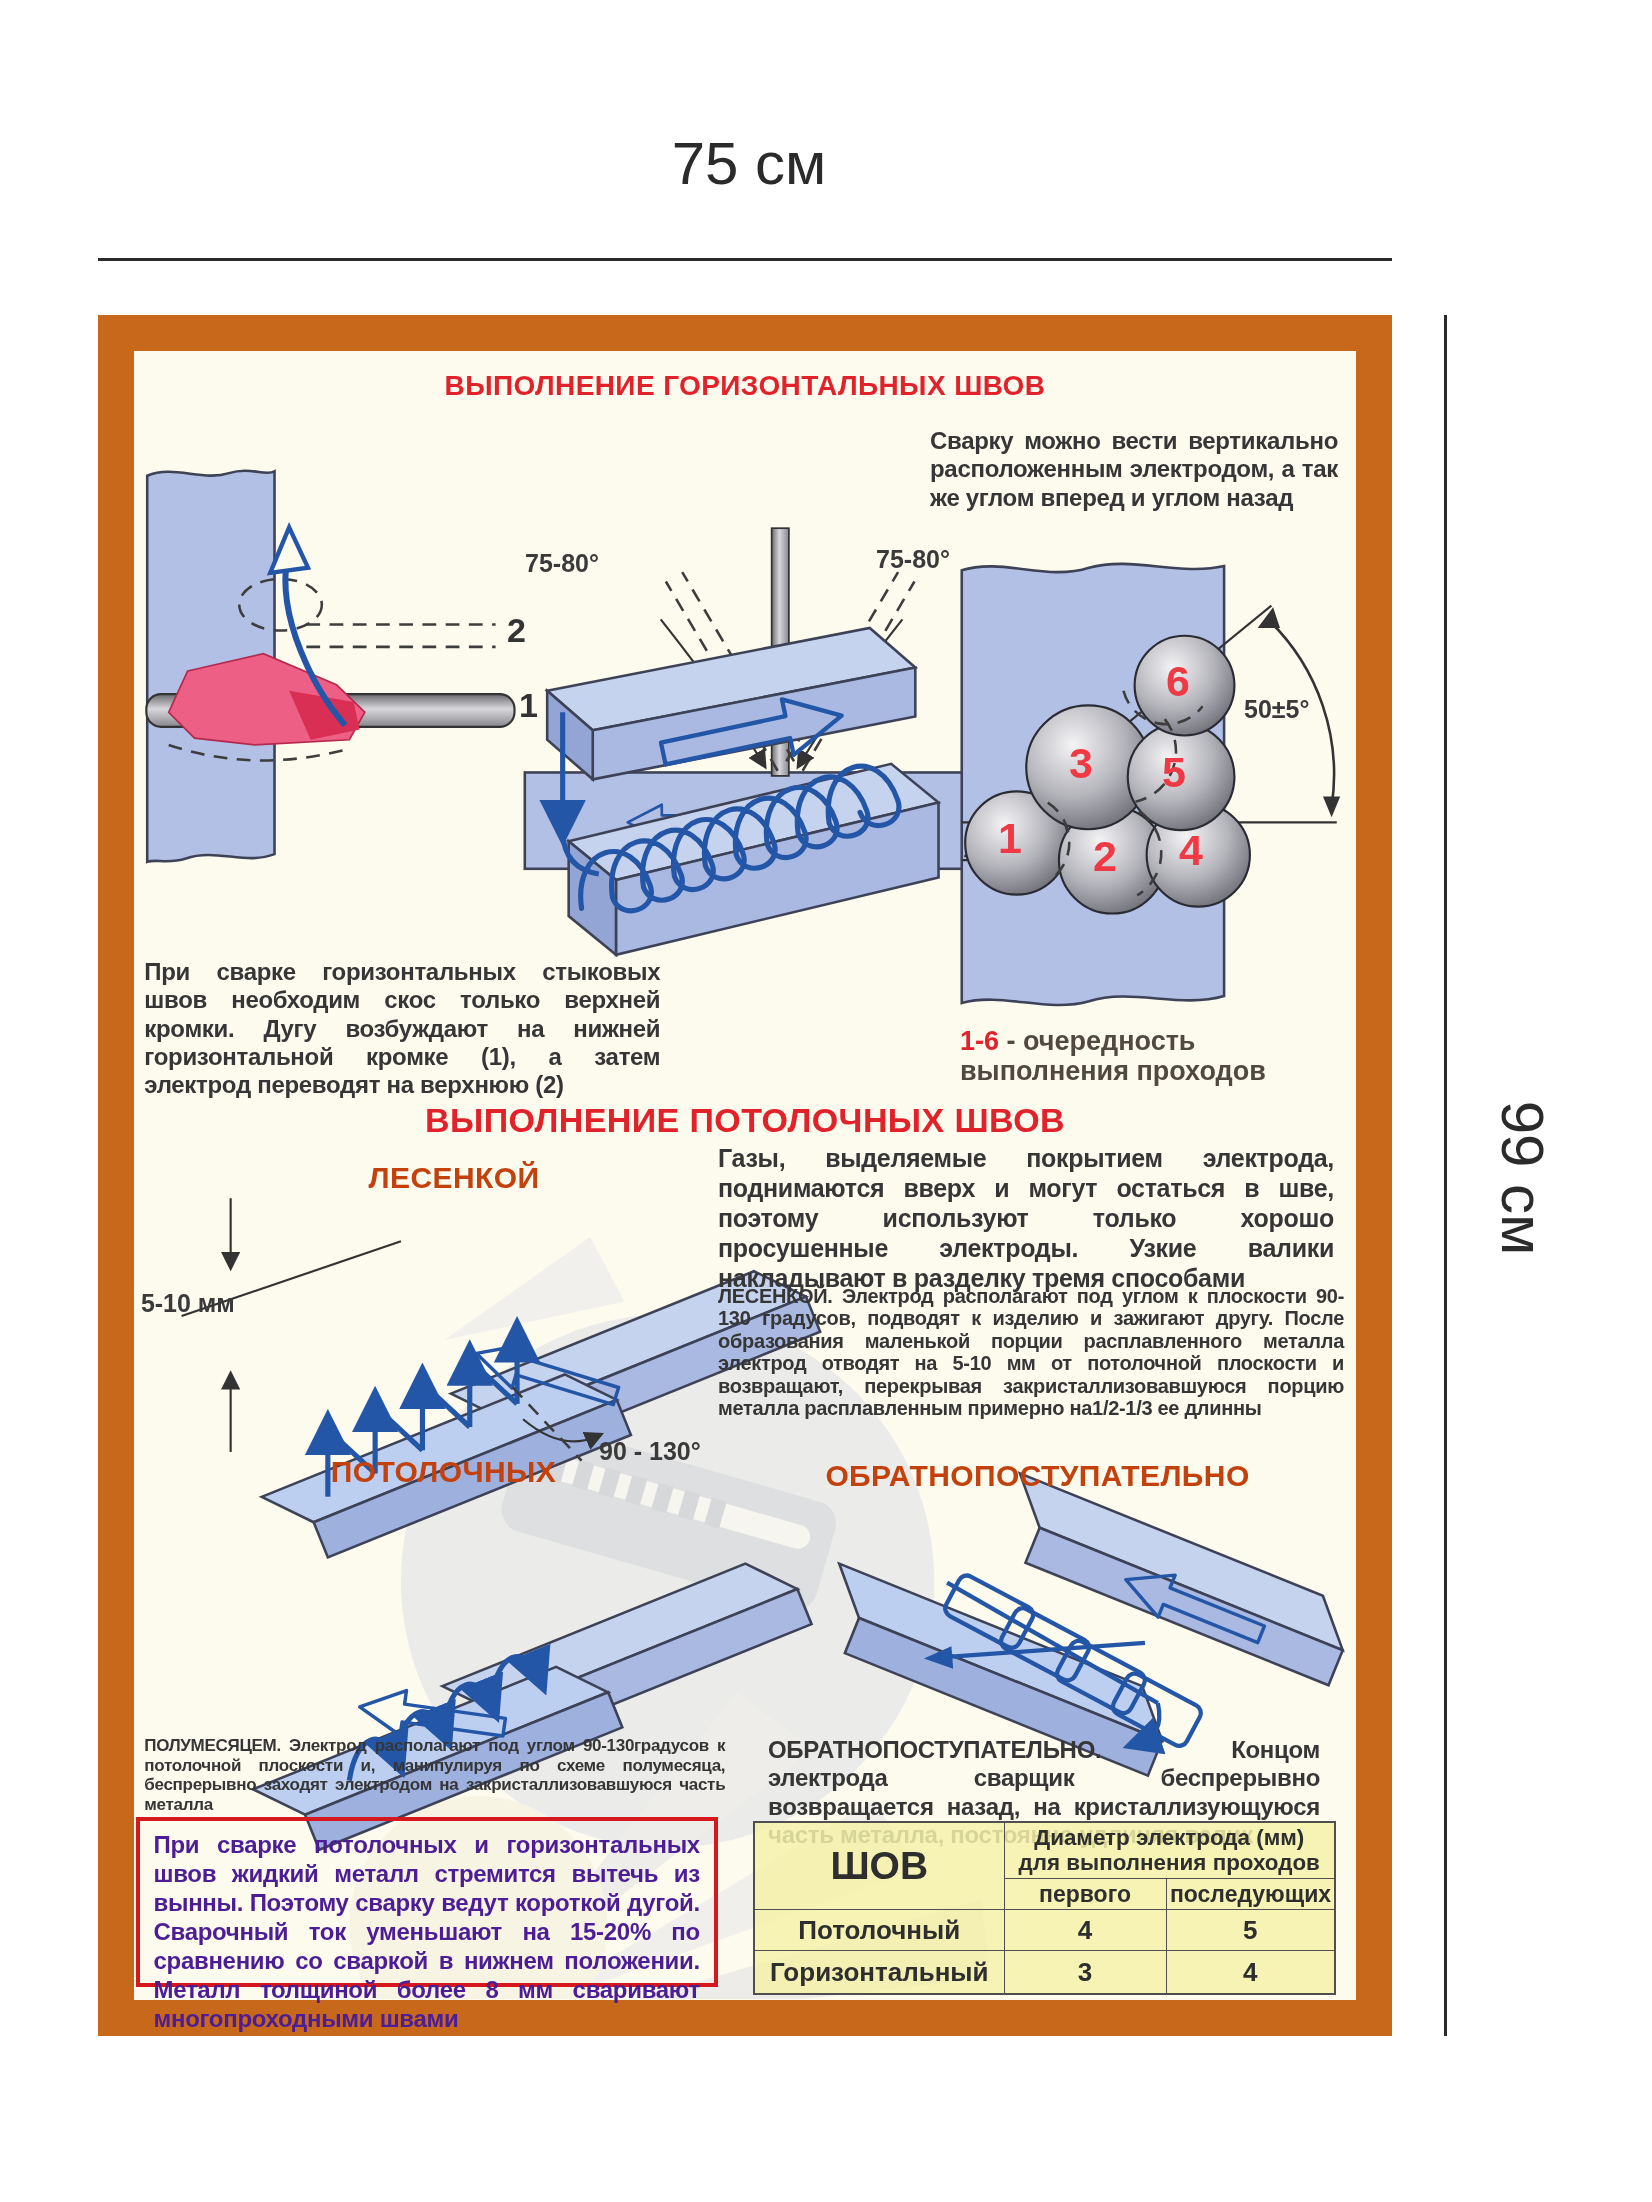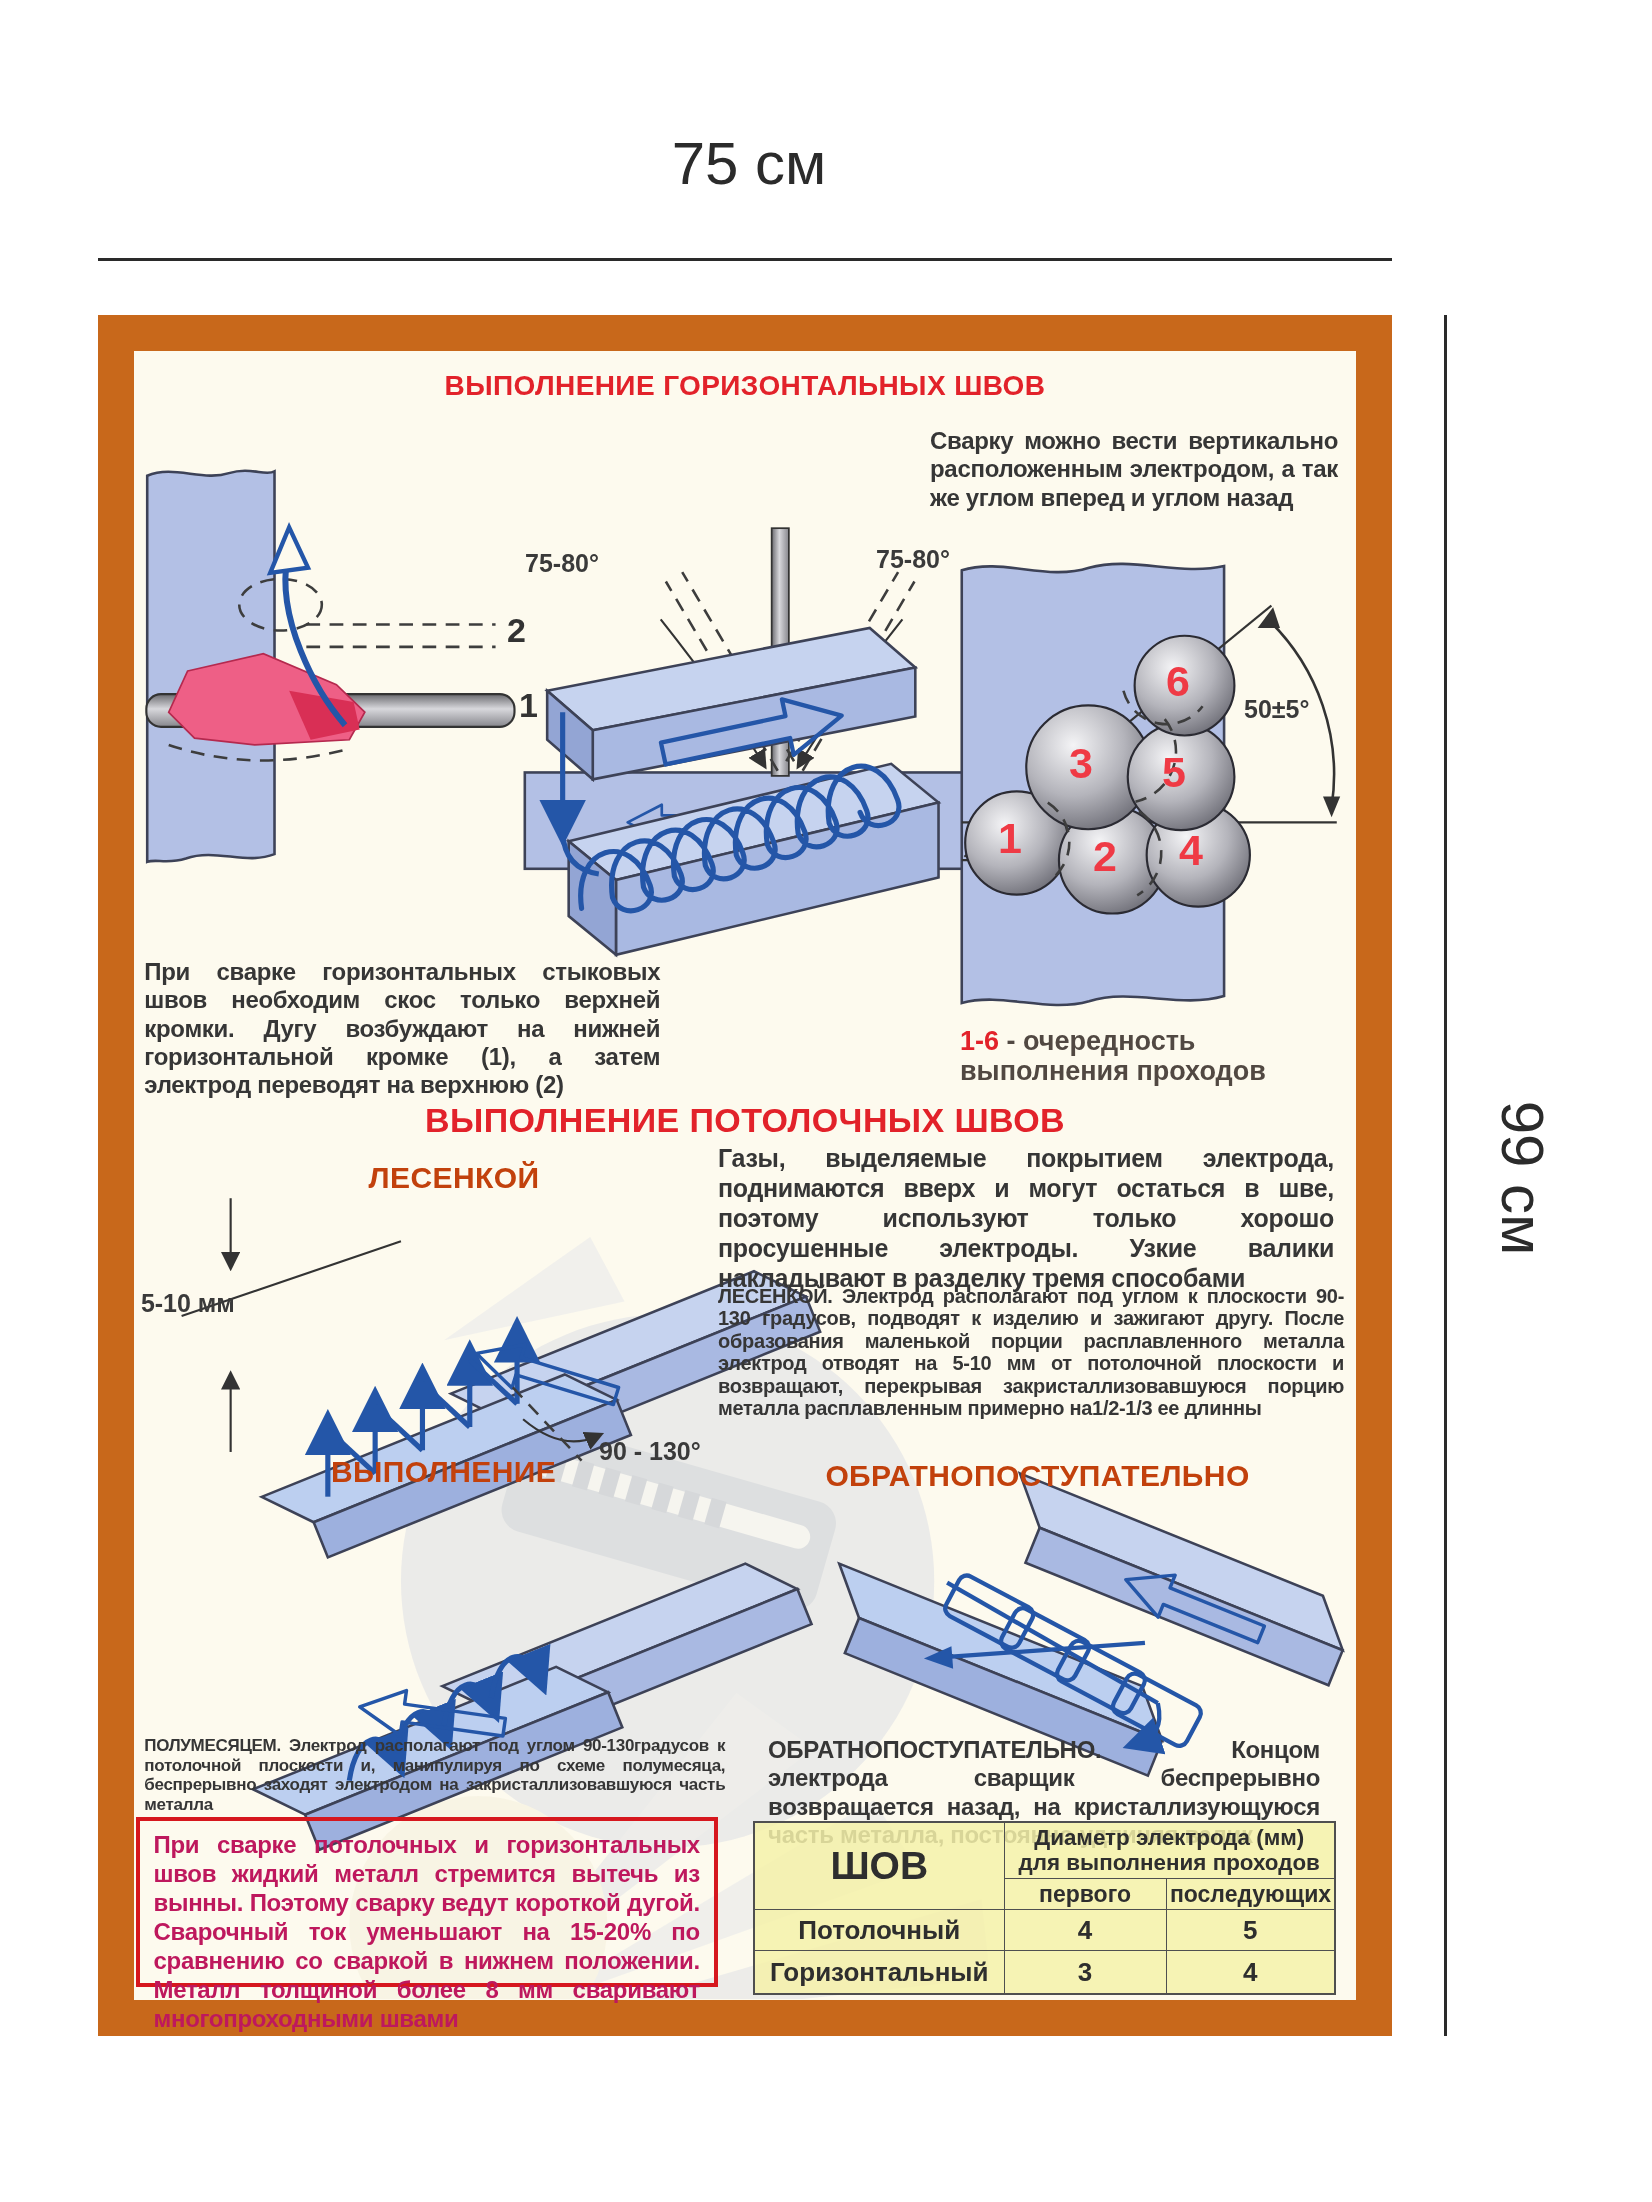--- a/index.html
+++ b/index.html
@@ -20,21 +20,21 @@
   .p29{font-size:25px;line-height:1.2;}
   .p27{font-size:17px;line-height:1.16;}
   .p23{font-size:20px;line-height:1.12;}
   .blue-lbl{font-weight:bold;color:#c2410c;font-size:30px;text-align:center;letter-spacing:0.4px;}
   .ann{font-weight:bold;color:#3a3a3a;font-size:25px;white-space:nowrap;}
   .passcap{font-weight:bold;color:#514842;font-size:27px;line-height:1.12;}
   .passcap .pfx{color:#e2222a;}
   .passnum{font-weight:bold;color:#ef3a45;font-size:43px;line-height:1;}
   .posnum{font-weight:bold;color:#333;font-size:34px;line-height:1;}
   .warn{box-sizing:border-box;border:4.3px solid #d6171e;padding:8.6px 13.8px;
-        font-weight:bold;color:#be185d;font-size:24px;line-height:1.21;text-align:justify;letter-spacing:-0.3px;}
+        font-weight:bold;color:#4c1d95;font-size:24px;line-height:1.21;text-align:justify;letter-spacing:-0.3px;}
   table.dtable{border-collapse:collapse;background:rgba(245,241,169,0.85);
         border:2.6px solid #4f4f4f;table-layout:fixed;}
   table.dtable td{border:1.7px solid #4f4f4f;font-weight:bold;color:#2e2e2e;
         text-align:center;vertical-align:middle;padding:1.7px 3.4px;}
   td.c-shov{font-size:39px;}
   td.c-hdr{font-size:22.4px;line-height:1.15;}
   td.c-sub{font-size:23px;}
   td.c-row{font-size:26px;}
   svg.diagrams{position:absolute;left:0;top:0;pointer-events:none;}
   .oarrow{fill:none;stroke:#2456a8;stroke-width:5;stroke-linejoin:round;}
@@ -276,21 +276,21 @@
 
     <div class="pin blue-lbl" style="left:191px;top:810px;width:258px;">ЛЕСЕНКОЙ</div>
 
     <div class="pin par p29" style="left:584px;top:792px;width:616px;">Газы, выделяемые покрытием электрода, поднимаются вверх и могут остаться в шве, поэтому используют только хорошо просушенные электроды. Узкие валики накладывают в разделку тремя способами</div>
 
     <div class="pin par p23" style="left:584px;top:934px;width:626px;">ЛЕСЕНКОЙ. Электрод располагают под углом к плоскости 90-130 градусов, подводят к изделию и зажигают другу. После образования маленькой порции расплавленного металла электрод отводят на 5-10 мм от потолочной плоскости и возвращают, перекрывая закристаллизовавшуюся порцию металла расплавленным примерно на1/2-1/3 ее длинны</div>
 
     <div class="pin ann" style="left:6.9px;top:938px;">5-10 мм</div>
     <div class="pin ann" style="left:465px;top:1086px;">90 - 130°</div>
 
-    <div class="pin blue-lbl" style="left:176px;top:1104px;width:267px;">ВЫПОЛНЕНИЕ</div>
+    <div class="pin blue-lbl" style="left:176px;top:1104px;width:267px;">ПОТОЛОЧНЫХ</div>
     <div class="pin blue-lbl" style="left:680px;top:1108px;width:447px;">ОБРАТНОПОСТУПАТЕЛЬНО</div>
 
     <div class="pin par p27" style="left:10.3px;top:1385px;width:581px;">ПОЛУМЕСЯЦЕМ. Электрод располагают под углом 90-130градусов к потолочной плоскости и, манипулируя по схеме полумесяца, беспрерывно заходят электродом на закристаллизовавшуюся часть металла</div>
 
     <div class="pin warn" style="left:1.7px;top:1466px;width:582px;height:170px;">При сварке потолочных и горизонтальных швов жидкий металл стремится вытечь из вынны. Поэтому сварку ведут короткой дугой. Сварочный ток уменьшают на 15-20% по сравнению со сваркой в нижнем положении. Металл толщиной более 8 мм сваривают многопроходными швами</div>
 
     <div class="pin par p28" style="left:634px;top:1385px;width:552px;">ОБРАТНОПОСТУПАТЕЛЬНО. Концом электрода сварщик беспрерывно возвращается назад, на кристаллизующуюся часть металла, постоянно удлиняя валик</div>
 
     <table class="dtable pin" style="left:619px;top:1470px;width:583px;">
       <colgroup>

